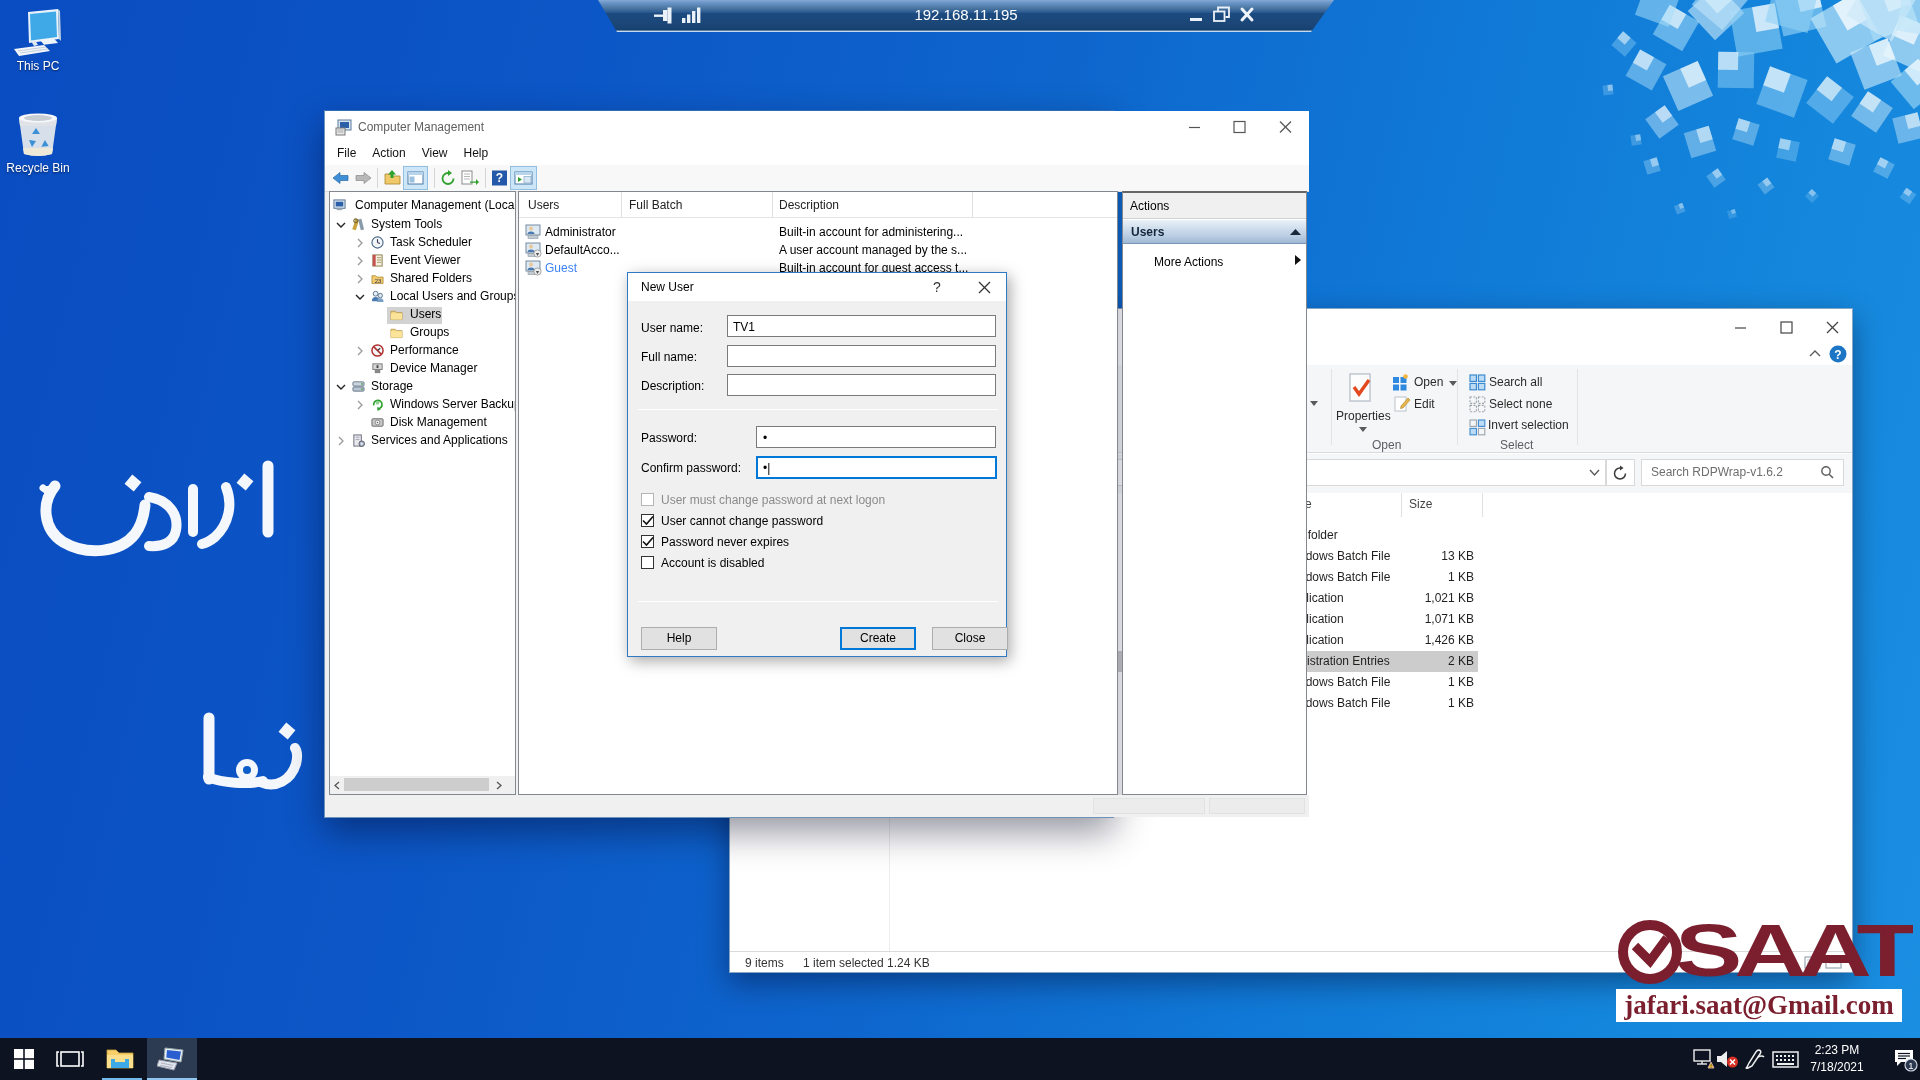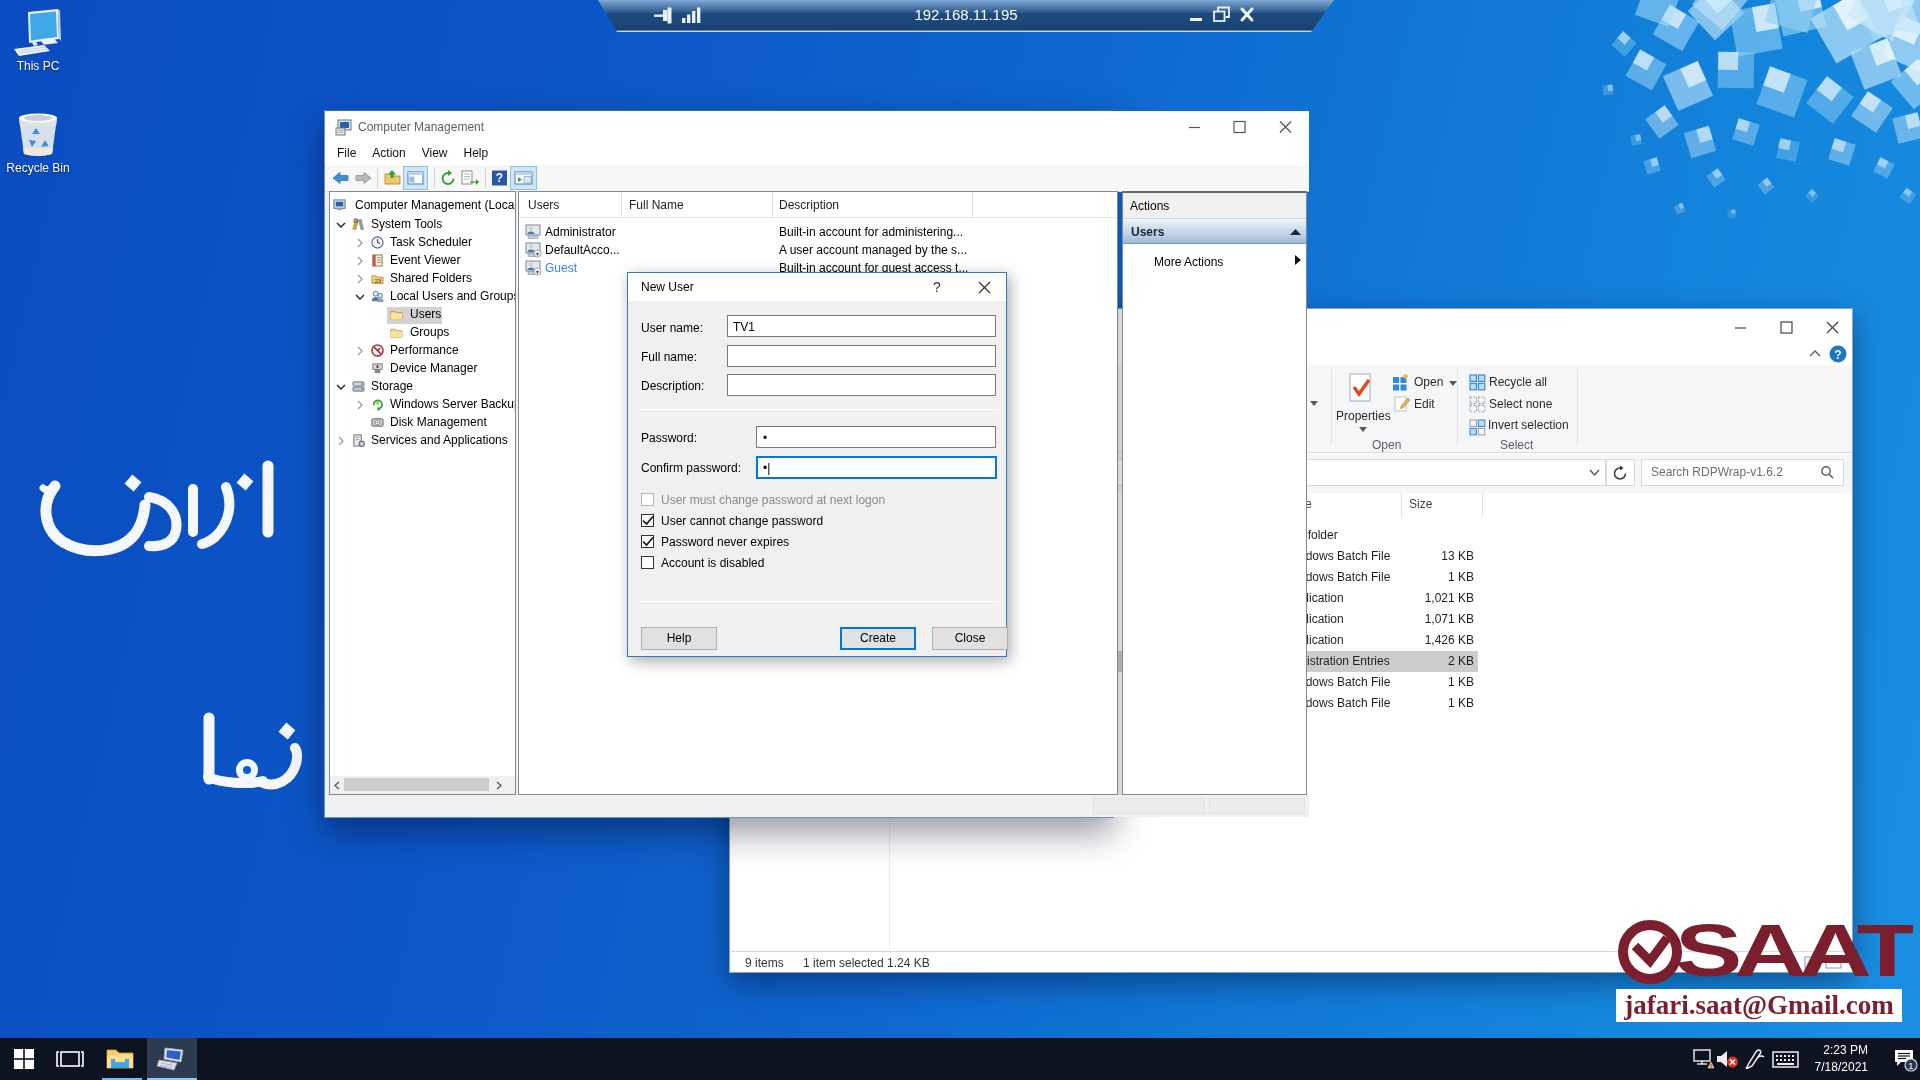--- a/index.html
+++ b/index.html
@@ -37,21 +37,21 @@
 #dlg{position:absolute;left:627px;top:272px;width:380px;height:385px;background:#f0f0f0;border:1px solid #2f7ac4;box-shadow:3px 4px 14px rgba(0,0,0,.35);font-size:12px}
 #dlgtitle{position:absolute;left:0;top:0;width:378px;height:28px;background:#fff;color:#000}
 .dfield{position:absolute;background:#fff;border:1px solid #7a7a7a;font-size:12px;color:#000}
 .dlabelr{position:absolute;left:13px;color:#000}
 .dsep{position:absolute;left:10px;width:360px;height:1px;background:#cdcdcd;border-bottom:1px solid #fff}
 .dbtn{position:absolute;width:76px;height:23px;background:#e1e1e1;border:1px solid #adadad;text-align:center;line-height:21px;font-size:12px}
 .cb{position:absolute;left:13px;width:13px;height:13px;background:#fff;border:1px solid #333}
 .cblabel{position:absolute;left:33px;color:#000}
 
 #taskbar{position:absolute;left:0;top:1038px;width:1920px;height:42px;background:#0d1321}
-#clock{position:absolute;left:1806px;top:4px;width:62px;text-align:right;color:#fff;font-size:12px;line-height:17px}
+#clock{position:absolute;left:1806px;top:4px;width:62px;text-align:center;color:#fff;font-size:12px;line-height:17px}
 
 #saatmail{position:absolute;left:1616px;top:989px;width:286px;height:33px;background:#fff;color:#7b1f2e;
  font-family:"Liberation Serif",serif;font-weight:bold;font-size:27px;text-align:center;line-height:32px}
 </style></head>
 <body>
 <svg style="position:absolute;left:0;top:0" width="1920" height="1080">
     <rect x="1659" y="11" width="34" height="34" fill="#a8dcf7" opacity="0.55" transform="rotate(30 1676 28)"></rect>
     <rect x="1659" y="11" width="19" height="17" fill="#f0f9fe" opacity="0.70" transform="rotate(30 1676 28)"></rect>
     <rect x="1696" y="-8" width="40" height="40" fill="#d0ecfa" opacity="0.6" transform="rotate(47 1716 12)"></rect>
     <rect x="1696" y="-8" width="22" height="20" fill="#f0f9fe" opacity="0.75" transform="rotate(47 1716 12)"></rect>
@@ -250,21 +250,21 @@
   </svg>
   <div class="rlabel" style="left:684px;top:32px">Edit</div>
   <svg style="position:absolute;left:739px;top:9px" width="17" height="17" viewBox="0 0 17 17">
    <g fill="#bcdcf5" stroke="#3c8bd0" stroke-width="1.2">
           <rect x="1" y="1" width="6.4" height="6.4"></rect>
           <rect x="9.4" y="1" width="6.4" height="6.4"></rect>
           <rect x="1" y="9.4" width="6.4" height="6.4"></rect>
           <rect x="9.4" y="9.4" width="6.4" height="6.4"></rect>
         </g>
   </svg>
-  <div class="rlabel" style="left:759px;top:10px">Recycle all</div>
+  <div class="rlabel" style="left:759px;top:10px">Search all</div>
   <svg style="position:absolute;left:739px;top:31px" width="17" height="17" viewBox="0 0 17 17">
    <g fill="none" stroke="#9aa4ad" stroke-width="1.1" stroke-dasharray="2 1.4">
           <rect x="1" y="1" width="6.4" height="6.4"></rect>
           <rect x="9.4" y="1" width="6.4" height="6.4"></rect>
           <rect x="1" y="9.4" width="6.4" height="6.4"></rect>
           <rect x="9.4" y="9.4" width="6.4" height="6.4"></rect>
         </g>
   </svg>
   <div class="rlabel" style="left:759px;top:32px">Select none</div>
   <svg style="position:absolute;left:739px;top:54px" width="17" height="17" viewBox="0 0 17 17">
@@ -553,21 +553,21 @@
         </svg>
         <div style="position:absolute;left:14px;top:2px;width:145px;height:13px;background:#cdcdcd"></div>
         <svg style="position:absolute;left:165px;top:5px" width="8" height="9">
           <polyline points="2,1 6,4.5 2,8" fill="none" stroke="#555" stroke-width="1.3"></polyline>
         </svg>
       </div>
     </div>
  <div class="pane" style="left:193px;top:80px;width:600px;height:604px">
       <div style="position:absolute;left:0;top:0;width:598px;height:26px;border-bottom:1px solid #e5e5e5;font-size:12px;color:#222">
         <span style="position:absolute;left:9px;top:6px">Users</span>
-        <span style="position:absolute;left:110px;top:6px">Full Name</span>
+        <span style="position:absolute;left:110px;top:6px">Full Batch</span>
         <span style="position:absolute;left:260px;top:6px">Description</span>
         <div style="position:absolute;left:102px;top:0;width:1px;height:26px;background:#e0e0e0"></div>
         <div style="position:absolute;left:253px;top:0;width:1px;height:26px;background:#e0e0e0"></div>
         <div style="position:absolute;left:453px;top:0;width:1px;height:26px;background:#e0e0e0"></div>
       </div>
       <svg style="position:absolute;left:6px;top:32px" width="17" height="16" viewBox="0 0 17 16">
         <rect x="1" y="1" width="14" height="10" fill="#dfe9f2" stroke="#55718e" stroke-width=".8"></rect>
         <circle cx="6" cy="4.6" r="2" fill="#e8c89a"></circle>
         <path d="M2.5,10 Q2.5,7.4 6,7.4 Q9.5,7.4 9.5,10 Z" fill="#4a7ab0"></path>
         <rect x="3" y="11.5" width="10" height="3" fill="#c2cad2" stroke="#8a96a2" stroke-width=".6"></rect>

